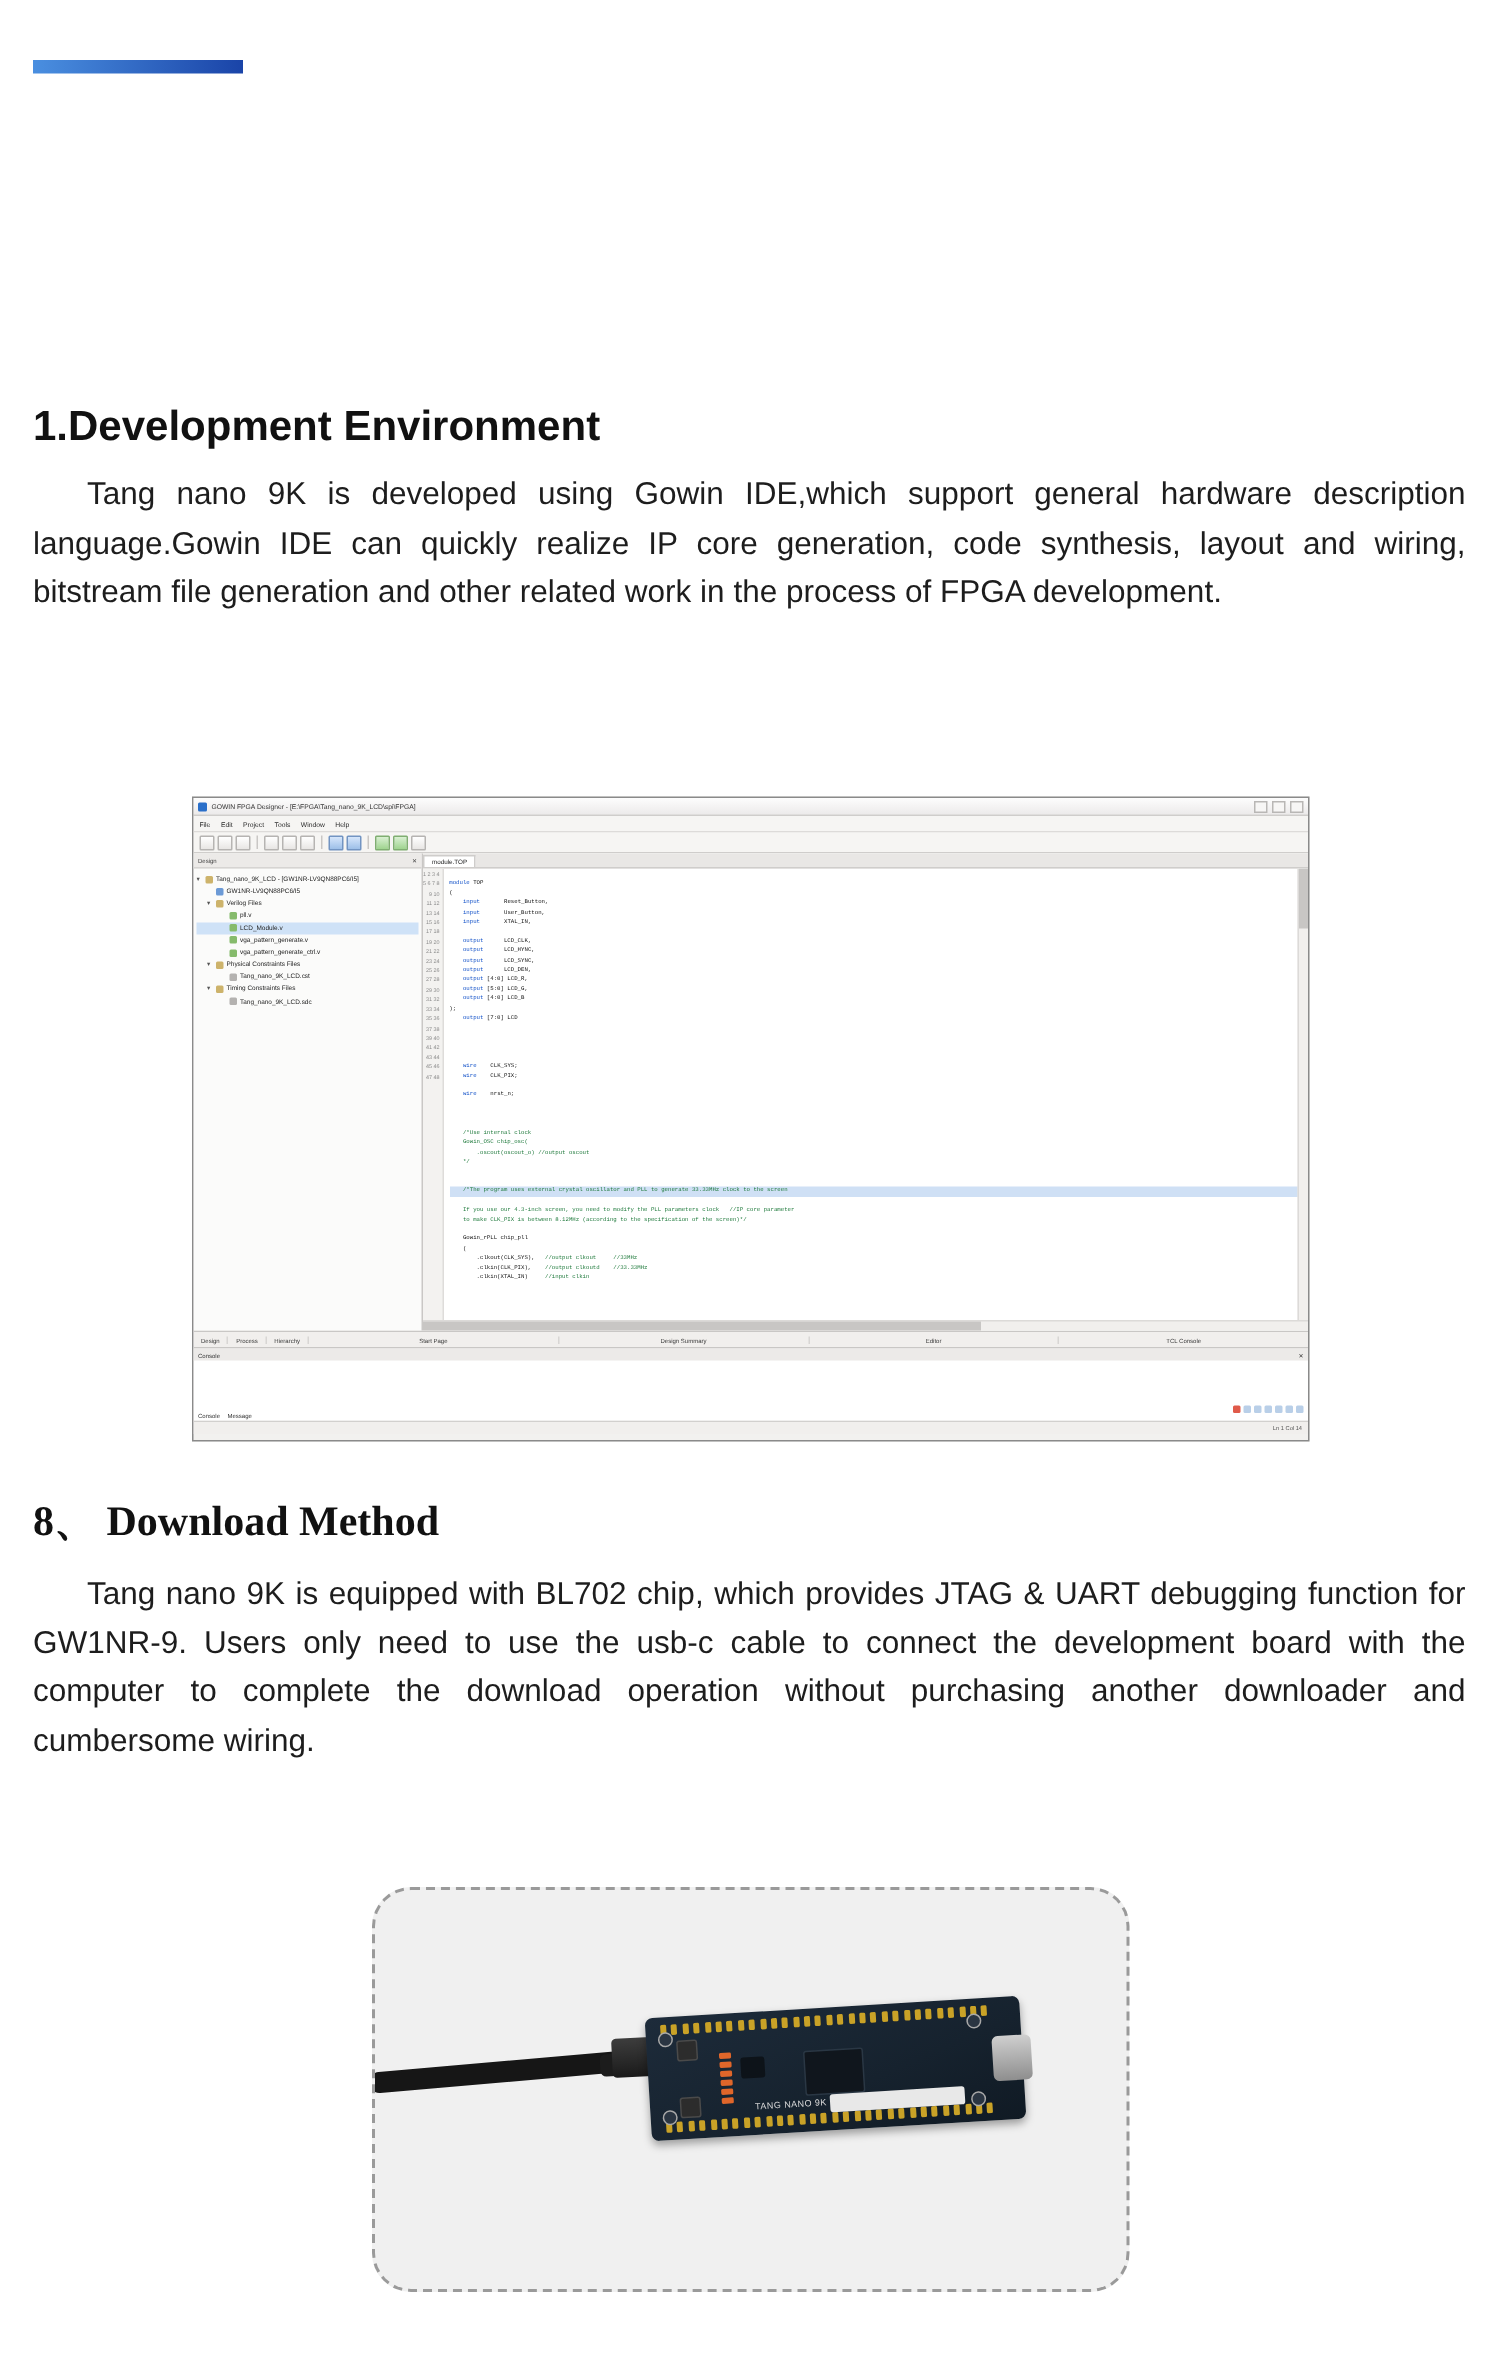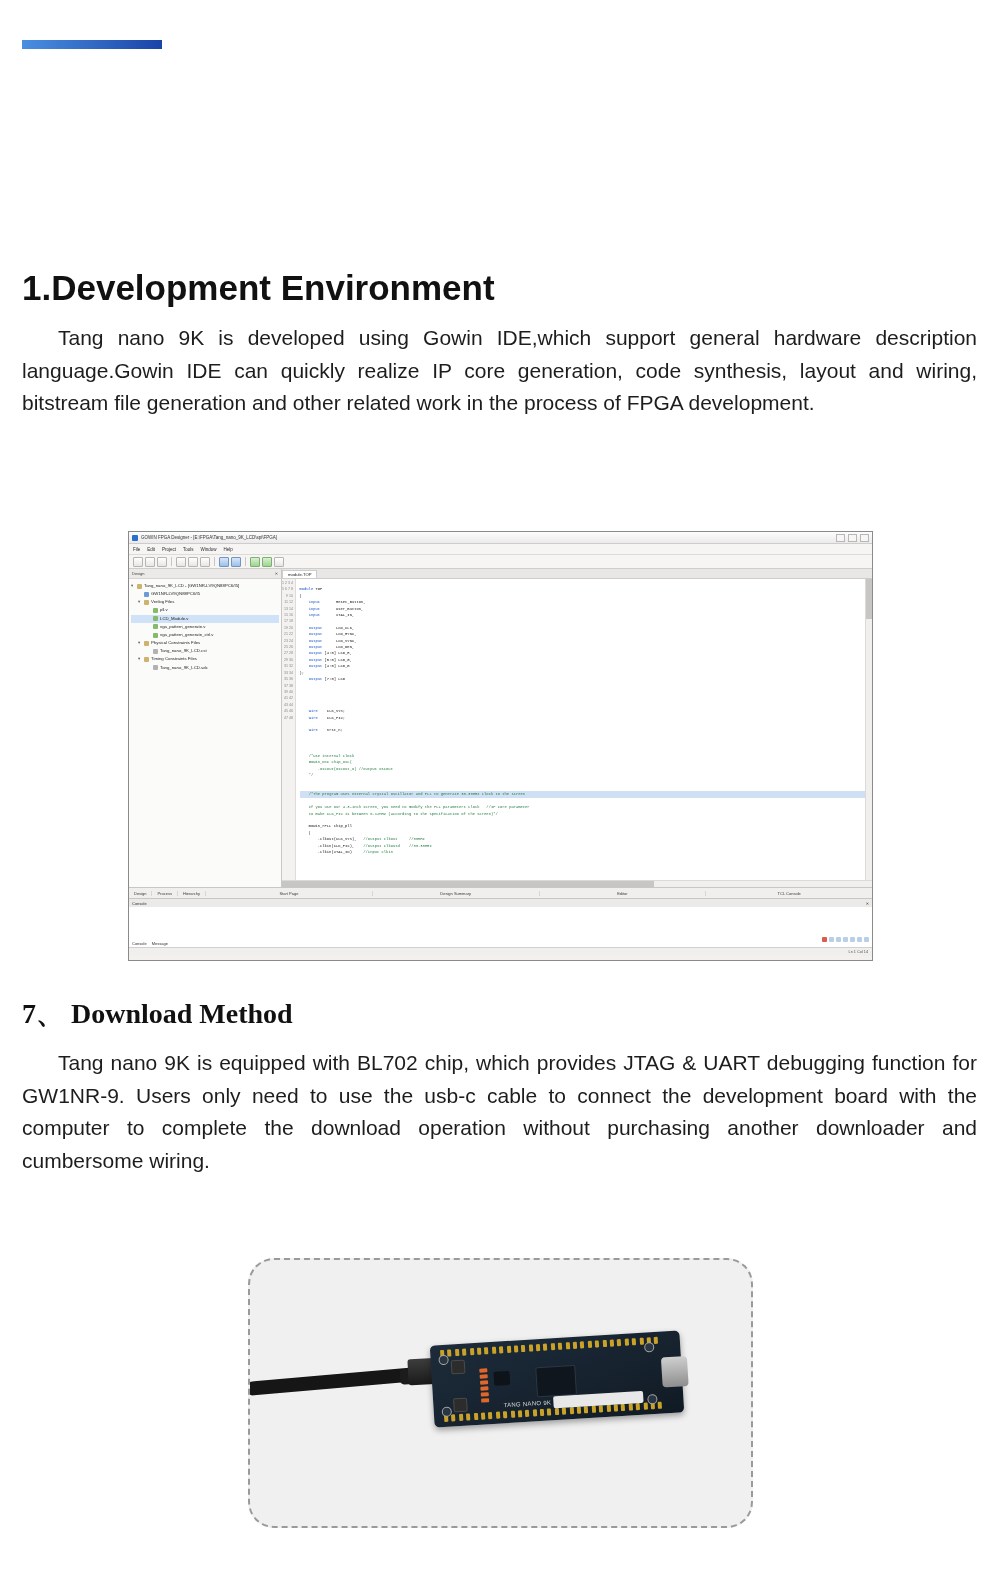--- a/index.html
+++ b/index.html
@@ -41,21 +41,21 @@
     white-space: nowrap;
   }
   .section {
     position: absolute;
     left: 22px;
     width: 955px;
   }
   .section-1 { top: 268px; }
   .section-2 { top: 995px; }
   .section-heading {
-    font-size: 35px;
+    font-size: 28px;
     font-weight: bold;
     color: #111;
     margin: 0 0 14px 0;
   }
   .section-heading.serif {
     font-family: "Liberation Serif", serif;
     font-size: 28px;
   }
   .body-text {
     font-size: 21px;
@@ -525,21 +525,21 @@
         <i></i>
       </div>
     </div>
 
     <div class="ide-footer">
       <span>Ln 1    Col 14</span>
     </div>
   </div>
 
   <div class="section section-2">
-    <h2 class="section-heading serif">7、 Download Method</h2>
+    <h2 class="section-heading serif">8、 Download Method</h2>
     <p class="body-text"><span class="indent"></span><span>Tang nano 9K is equipped with BL702 chip, which provides JTAG &amp; UART debugging function for GW1NR-9. Users only need to use the usb-c cable to connect the development board with the computer to complete the download operation without purchasing another downloader and cumbersome wiring.</span></p>
   </div>
 
   <div class="board-figure">
     <div class="cable"></div>
     <div class="cable2"></div>
     <div class="usb-plug"></div>
     <div class="usb-tip"></div>
 
     <div class="pcb">

